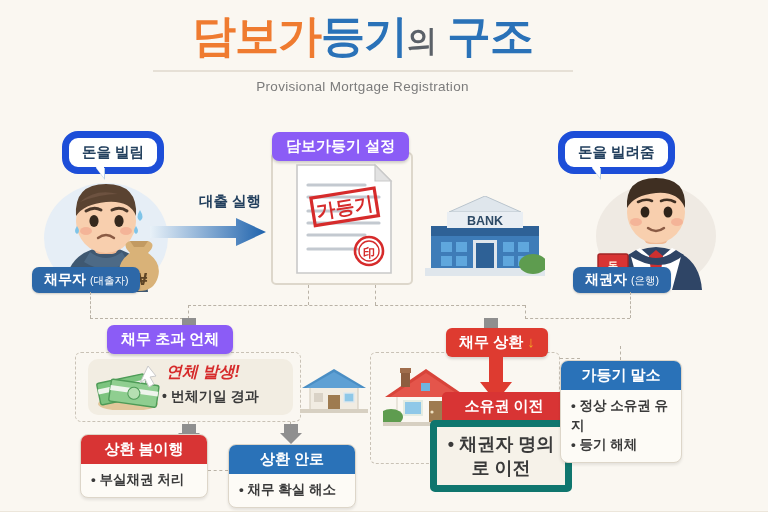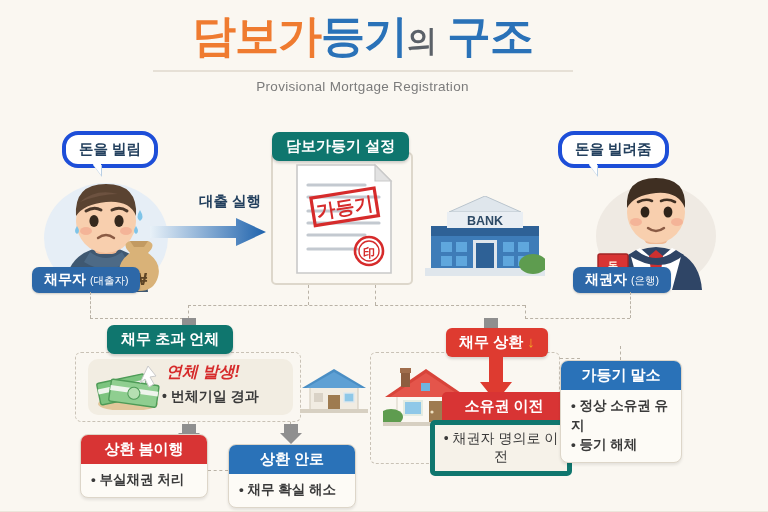--- a/index.html
+++ b/index.html
@@ -21,31 +21,31 @@
   .subtitle { margin-top:7px; font-size:13.5px; color:#7b7b7b; letter-spacing:.3px; }
 
   
   .pill-label {
     background:#2d68a8; color:#fff; border-radius:7px;
     padding:4px 12px; font-size:14px; font-weight:bold; white-space:nowrap;
     box-shadow:0 1px 2px rgba(0,0,0,.18);
   }
   .pill-label .sub { font-size:10.5px; font-weight:normal; }
   .bubble {
-    position:relative; background:#fff; border:4px solid #1d4ed8;
+    position:relative; background:#fff; border:7px solid #1d4ed8;
     border-radius:16px; padding:5px 13px; font-size:14.5px; font-weight:bold;
     color:#23405e; white-space:nowrap;
   }
   .bubble:after {
     content:""; position:absolute; bottom:-11px; left:26px;
     border-left:9px solid transparent; border-right:0 solid transparent;
     border-top:12px solid #fff; filter:drop-shadow(1px 2px 0 #b9cfe4);
   }
   .dark-header {
-    background:#0f766e; color:#fff; border-radius:7px;
+    background:#8b5cf6; color:#fff; border-radius:7px;
     padding:5px 14px; font-size:15px; font-weight:bold; white-space:nowrap;
     box-shadow:0 2px 3px rgba(0,0,0,.18);
   }
   .dashed-box { position:absolute; border:1.5px dashed #c9c2b6; border-radius:6px; }
   .dash-h { position:absolute; height:0; border-top:1.5px dashed #b9b2a6; }
   .dash-v { position:absolute; width:0; border-left:1.5px dashed #b9b2a6; }
   .gray-arrow { position:absolute; width:22px; }
 
   .card { position:absolute; background:#fdfbf6; border:1px solid #ddd6c9;
           border-radius:8px; overflow:hidden; box-shadow:0 2px 3px rgba(0,0,0,.09); }
@@ -301,21 +301,21 @@
     <rect x="46" y="36" width="14" height="22" fill="#9e7b50"></rect>
     <circle cx="49" cy="47" r="1.6" fill="#f0e2c2"></circle>
     <rect x="21" y="36" width="18" height="14" fill="#8fc8e8" stroke="#e4ece2" stroke-width="2"></rect>
     <rect x="38" y="18" width="9" height="8" fill="#6fb4e0"></rect>
     <ellipse cx="8" cy="52" rx="12" ry="8" fill="#5e9c4f"></ellipse>
     <ellipse cx="77" cy="52" rx="11" ry="8" fill="#5e9c4f"></ellipse>
     <rect x="0" y="57" width="86" height="4" fill="#d7d0c2"></rect>
   </svg>
 
   <div style="position:absolute;left:442px;top:392px;width:124px;background:#d83434;color:#fff;font-weight:bold;font-size:15px;text-align:center;padding:5px 6px;border-radius:5px 5px 0 0;">소유권 이전</div>
-  <div style="position:absolute;left:430px;top:420px;width:142px;background:#f6f2e9;border:5px solid #0f766e;border-radius:5px;font-size:14px;font-weight:normal;color:#3a3a3a;text-align:center;padding:5px 4px;">• 채권자 명의로 이전</div>
+  <div style="position:absolute;left:430px;top:420px;width:142px;background:#f6f2e9;border:7px solid #0f766e;border-radius:5px;font-size:18px;font-weight:bold;color:#3a3a3a;text-align:center;padding:5px 4px;">• 채권자 명의로 이전</div>
 
   <div class="dash-h" style="left:560px;top:358px;width:20px;"></div>
   <div class="dash-v" style="left:620px;top:346px;height:14px;"></div>
 
   <div class="card" style="left:560px;top:360px;width:122px;">
     <div class="card-head blue">가등기 말소</div>
     <div class="card-body">
       <div>• 정상 소유권 유지</div>
       <div>• 등기 해체</div>
     </div>

